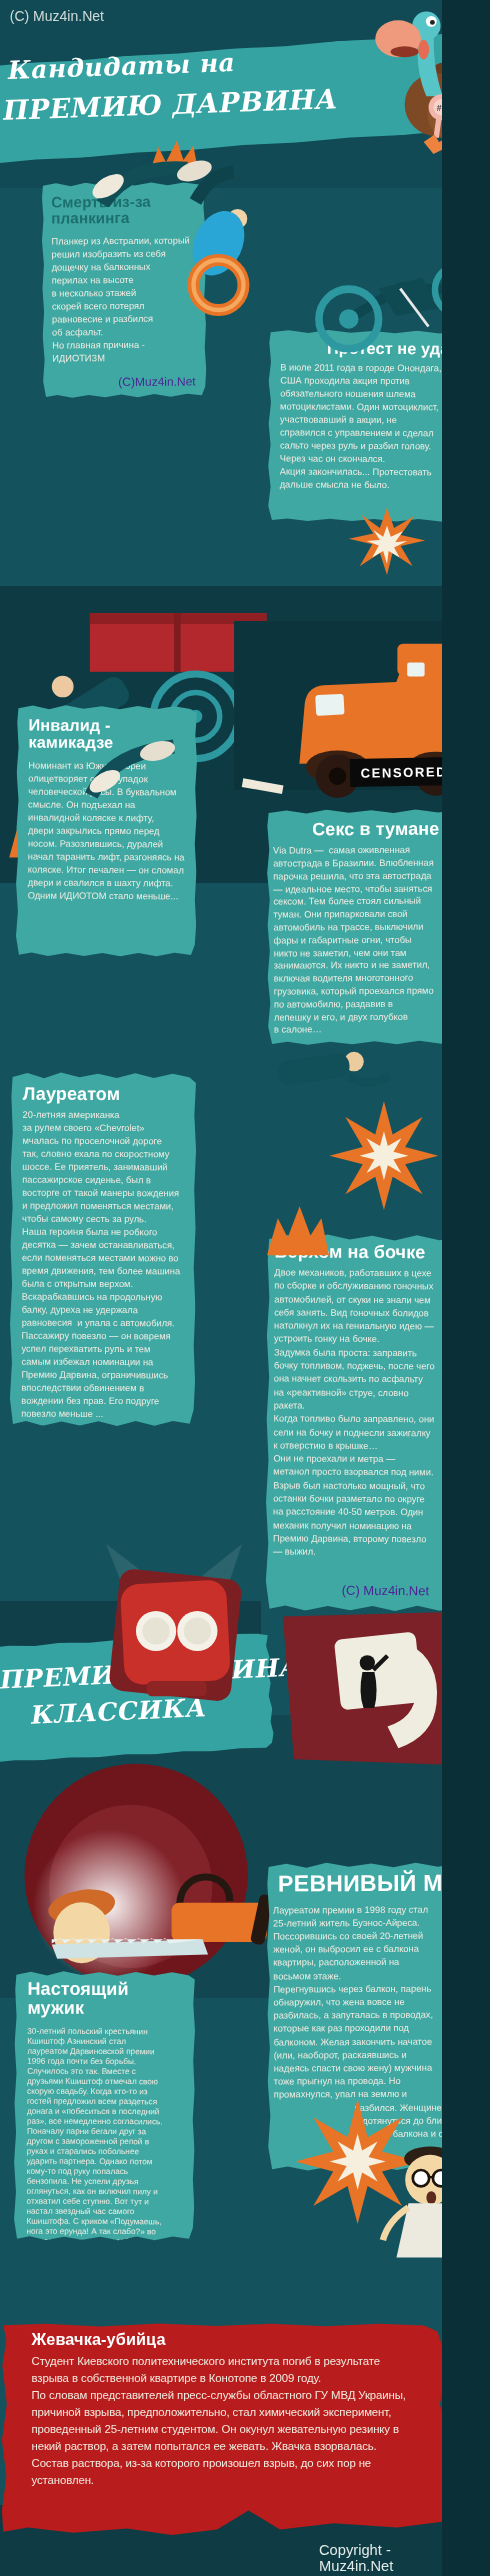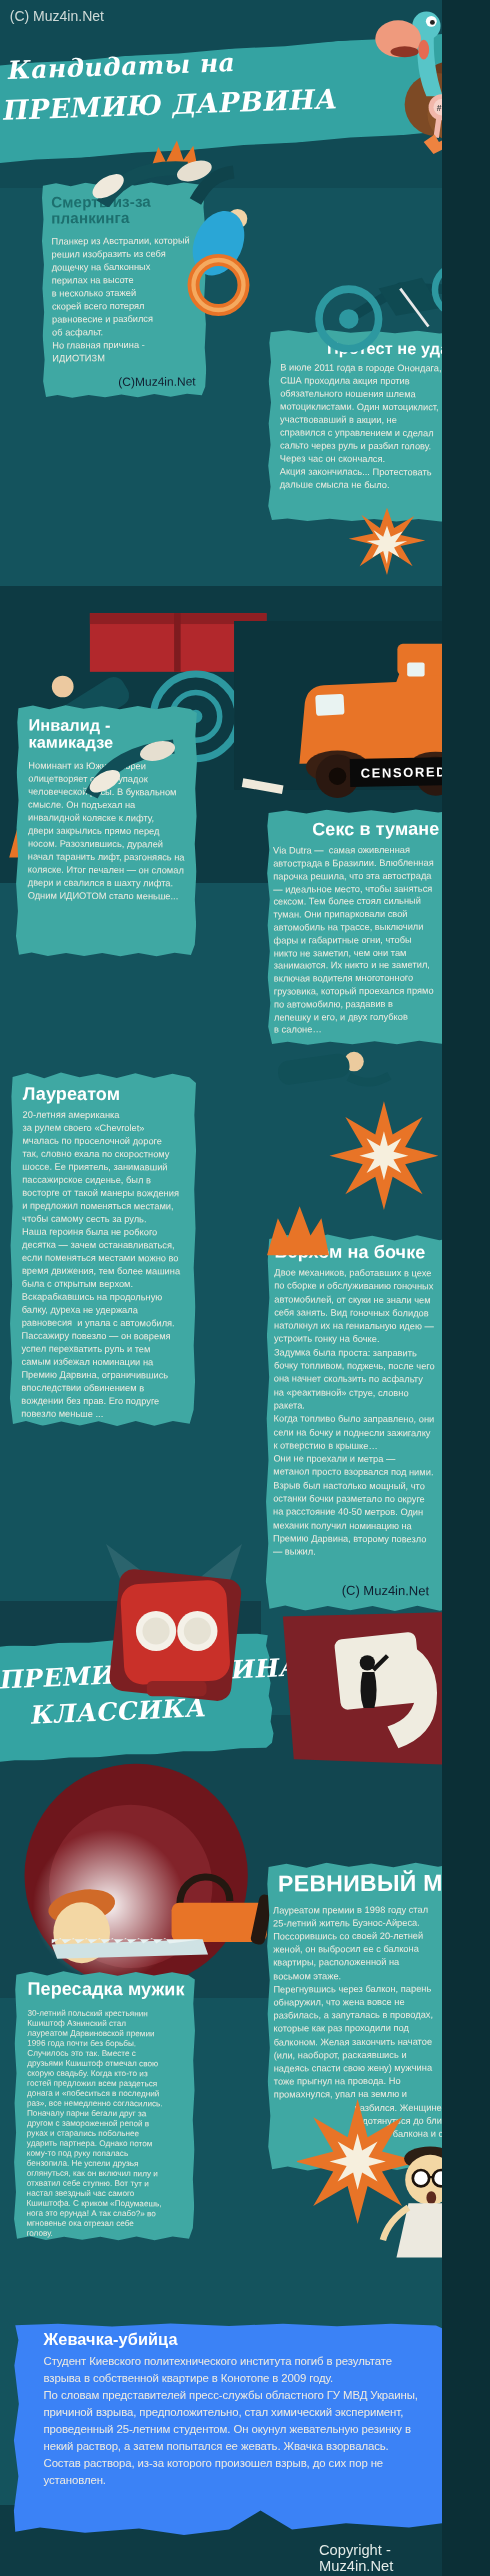--- a/index.html
+++ b/index.html
@@ -6,21 +6,21 @@
   .poster{position:relative;width:442px;height:2576px;overflow:hidden;
     background:#14535d;font-family:"Liberation Sans",sans-serif;}
   .bgrect{position:absolute;z-index:0;}
   .ill{position:absolute;z-index:4;}
   .over{z-index:12;}
   .ragged{clip-path:polygon(1% 1.5%,9% .4%,18% 1.8%,27% .2%,37% 1.5%,47% .5%,57% 1.7%,67% .3%,77% 1.6%,87% .4%,96% 1.4%,99.6% 3%,98.8% 12%,99.8% 22%,98.9% 33%,99.7% 44%,98.8% 55%,99.8% 66%,99% 77%,99.8% 87%,99.1% 95%,97% 99%,88% 98.2%,78% 99.6%,68% 98.3%,58% 99.7%,48% 98.4%,38% 99.6%,28% 98.5%,18% 99.7%,9% 98.4%,2% 99.3%,.3% 92%,1.3% 82%,.2% 71%,1.2% 60%,.3% 49%,1.3% 38%,.2% 27%,1.2% 17%,.4% 7%);}
   .card{position:absolute;z-index:10;background:#3fa8a3;color:#f0ece1;box-sizing:border-box;overflow:hidden;}
   .card-title{margin:0;font-weight:bold;color:#fff;font-size:16.3px;line-height:1.05;letter-spacing:0.1px;}
   .t-right{text-align:right;}
   .card-body{white-space:pre;font-size:9.3px;line-height:13px;margin-top:6.5px;}
-  .card-mark{position:absolute;font-size:12px;color:#0f172a;opacity:.95;}
+  .card-mark{position:absolute;font-size:12px;color:#4c1d95;opacity:.95;}
   .band{position:absolute;z-index:2;background:#34a3a2;}
   .script{position:absolute;z-index:3;font-family:"DejaVu Serif",serif;font-style:italic;font-weight:bold;
     color:#fff;letter-spacing:0.5px;white-space:nowrap;}
   .wm{position:absolute;z-index:13;color:#dfe6e2;}
 
   #wm-top{left:9.8px;top:7.6px;font-size:14px;opacity:.92;}
   #band-main{left:-16.3px;top:47px;width:534px;height:99px;transform:rotate(-4deg);}
   #hdr1{left:7.6px;top:52px;font-size:25px;transform:rotate(-2deg);}
   #hdr2{left:3.3px;top:89px;font-size:27px;transform:rotate(-2deg);}
   #turkey{left:372px;top:5.4px;}
@@ -73,21 +73,21 @@
   #card-jealous{left:267px;top:1862px;width:223px;height:309px;transform:rotate(-.25deg);padding:8.7px 11px 8.7px 6.5px;}
   #card-jealous .card-title{font-size:23px;letter-spacing:0.3px;}
   #card-jealous .card-body{line-height:13.2px;margin-top:8.7px;}
   #card-jealous .card-body-end{white-space:pre;font-size:9.3px;line-height:13.2px;text-align:right;}
   #ill-husband{left:297px;top:2090px;}
 
   #card-muzhik{left:13.6px;top:1971px;width:181px;height:270px;transform:rotate(.25deg);padding:8.7px 5.4px 8.7px 13px;}
   #card-muzhik .card-title{font-size:18px;}
   #card-muzhik .card-body{font-size:8.2px;line-height:10px;margin-top:10px;}
 
-  #card-gum{left:13px;top:2323px;width:450px;height:213px;background:#3b82f6;padding:7.6px 11px 7.6px 30.5px;
+  #card-gum{left:1px;top:2323px;width:450px;height:213px;background:#b91c1c;padding:7.6px 11px 7.6px 30.5px;
     clip-path:polygon(.5% 1%,10% .3%,22% 1.6%,35% .2%,48% 1.4%,60% .3%,72% 1.5%,84% .3%,94% 1.2%,97% 4%,99.5% 20%,97.5% 38%,99.8% 55%,98% 72%,99.3% 85%,99% 93%,88% 96%,74% 94%,62% 97%,55% 88%,48% 97%,38% 99.5%,28% 96.5%,16% 98.5%,6% 96%,.5% 98%,.2% 88%,1.2% 72%,.2% 55%,1.3% 38%,.3% 20%,1.2% 8%);}
   #card-gum .card-title{font-size:16.3px;}
   #card-gum .card-body{font-size:11.4px;line-height:17px;letter-spacing:-0.1px;margin-top:5.4px;font-weight:400;}
 
   #footer-copy{left:319px;top:2542px;font-size:14.7px;color:#e3ebe8;}
   #footer-site{left:458px;top:2565px;font-size:6.5px;color:#7fa8a6;}
 </style>
 </head>
 <body>
 
@@ -395,21 +395,21 @@
     <circle cx="228" cy="162" r="15" fill="#ffffff" stroke="#1d140d" stroke-width="5"></circle>
     <circle cx="265" cy="162" r="15" fill="#ffffff" stroke="#1d140d" stroke-width="5"></circle>
     <line x1="243" y1="160" x2="250" y2="160" stroke="#1d140d" stroke-width="4"></line>
     <ellipse cx="247" cy="198" rx="9" ry="12" fill="#5e2a1e"></ellipse>
     <polygon points="205,208 290,208 312,308 183,308" fill="#ece9df"></polygon>
     <path d="M205,216 Q168,240 158,276" stroke="#f3d7a4" stroke-width="12" fill="none"></path>
     <path d="M290,216 Q326,236 334,270" stroke="#f3d7a4" stroke-width="12" fill="none"></path>
   </svg>
 
   <section class="card ragged" id="card-muzhik">
-    <h2 class="card-title">Пересадка мужик</h2>
+    <h2 class="card-title">Настоящий мужик</h2>
     <div class="card-body">30-летний польский крестьянин
 Кшиштоф Азнинский стал
 лауреатом Дарвиновской премии
 1996 года почти без борьбы.
 Случилось это так. Вместе с
 друзьями Кшиштоф отмечал свою
 скорую свадьбу. Когда кто-то из
 гостей предложил всем раздеться
 донага и «побеситься в последний
 раз», все немедленно согласились.

